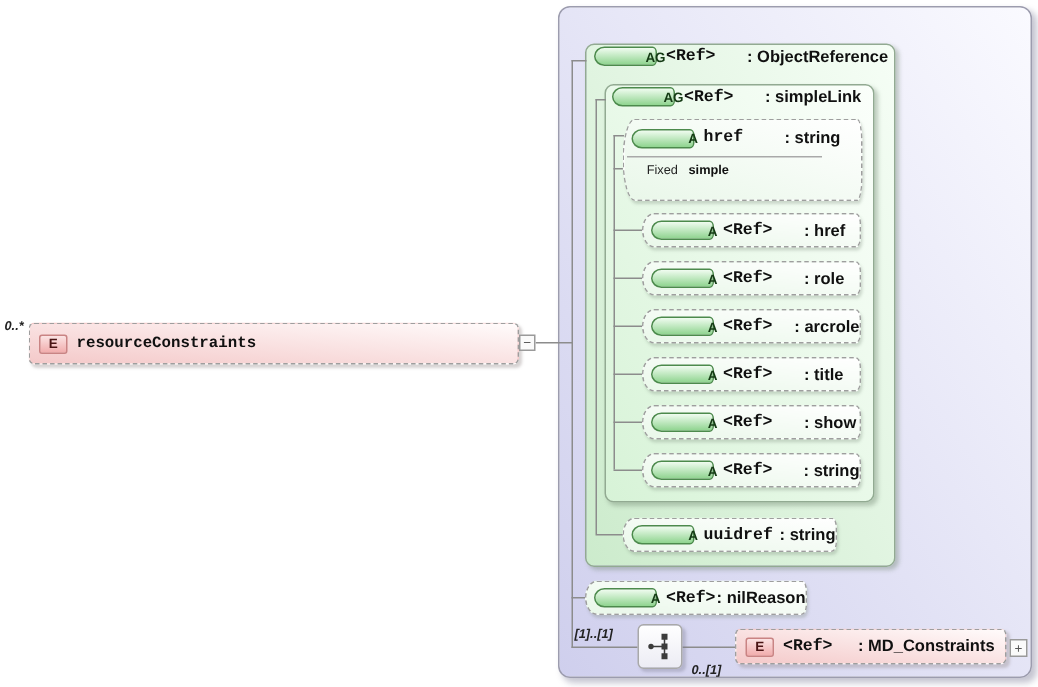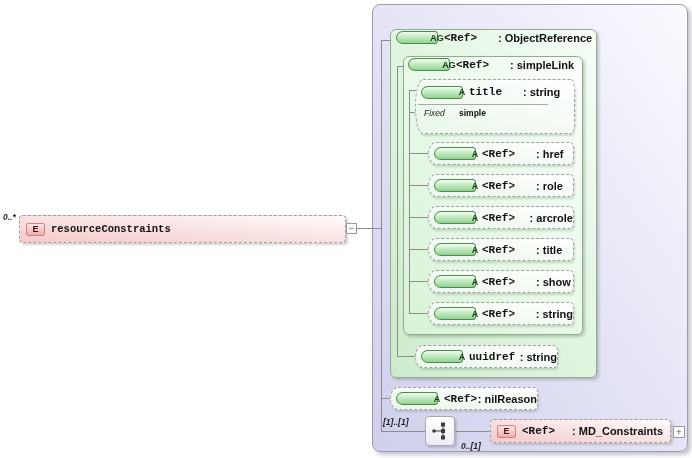--- a/index.html
+++ b/index.html
@@ -35,21 +35,21 @@
   .attr{position:absolute;border:1px dashed #9e9e9e;
         border-radius:9px 4px 4px 9px / 55% 30% 30% 55%;
         background:linear-gradient(to bottom left,#ffffff,#e9f7e9);
         box-shadow:1px 2px 2px rgba(120,135,120,.3);
         display:flex;align-items:center;padding-left:5px;box-sizing:border-box;}
   .attr.col{flex-direction:column;align-items:stretch;padding:0;}
   .arow{display:flex;align-items:center;height:24px;padding-left:5px;}
   .divider{height:1px;background:#a9a9a9;margin:0 26px 0 2px;}
   .facets{padding:3px 0 0 8px;}
   .frow{display:flex;font-size:8.5px;line-height:10px;}
-  .flabel{font-style:italic;width:35px;color:#222;}
+  .flabel{width:35px;color:#222;text-align:center;}
   .fval{font-weight:bold;color:#111;}
   .hdr{position:absolute;display:flex;align-items:center;}
   .title{font-weight:bold;font-size:11px;color:#0d0d0d;margin-left:6px;white-space:nowrap;}
   .handle{position:absolute;border:1px solid #9a9a9a;background:#fafafa;
           display:flex;align-items:center;justify-content:center;
           font-size:9px;line-height:9px;color:#555;box-sizing:border-box;}
   .seq{position:absolute;left:425px;top:416px;width:30px;height:30px;
        border:1px solid #a9a9a9;border-radius:4px;
        background:linear-gradient(#ffffff,#ececf4);
        box-shadow:2px 2px 2px rgba(120,120,140,.35);
@@ -106,21 +106,21 @@
 
   <div class="hdr" style="left:408px;top:58px;">
     <span class="badge badge-a">AG</span>
     <span class="name w54">&lt;Ref&gt;</span>
     <span class="typ">: simpleLink</span>
   </div>
 
   <div class="attr col" style="left:415px;top:79px;width:160px;height:55px;">
     <div class="arow">
       <span class="badge badge-a">A</span>
-      <span class="name w54">title</span>
+      <span class="name w54">href</span>
       <span class="typ">: string</span>
     </div>
     <div class="divider"></div>
     <div class="facets">
       <div class="frow">
         <span class="flabel">Fixed</span>
         <span class="fval">simple</span>
       </div>
     </div>
   </div>

